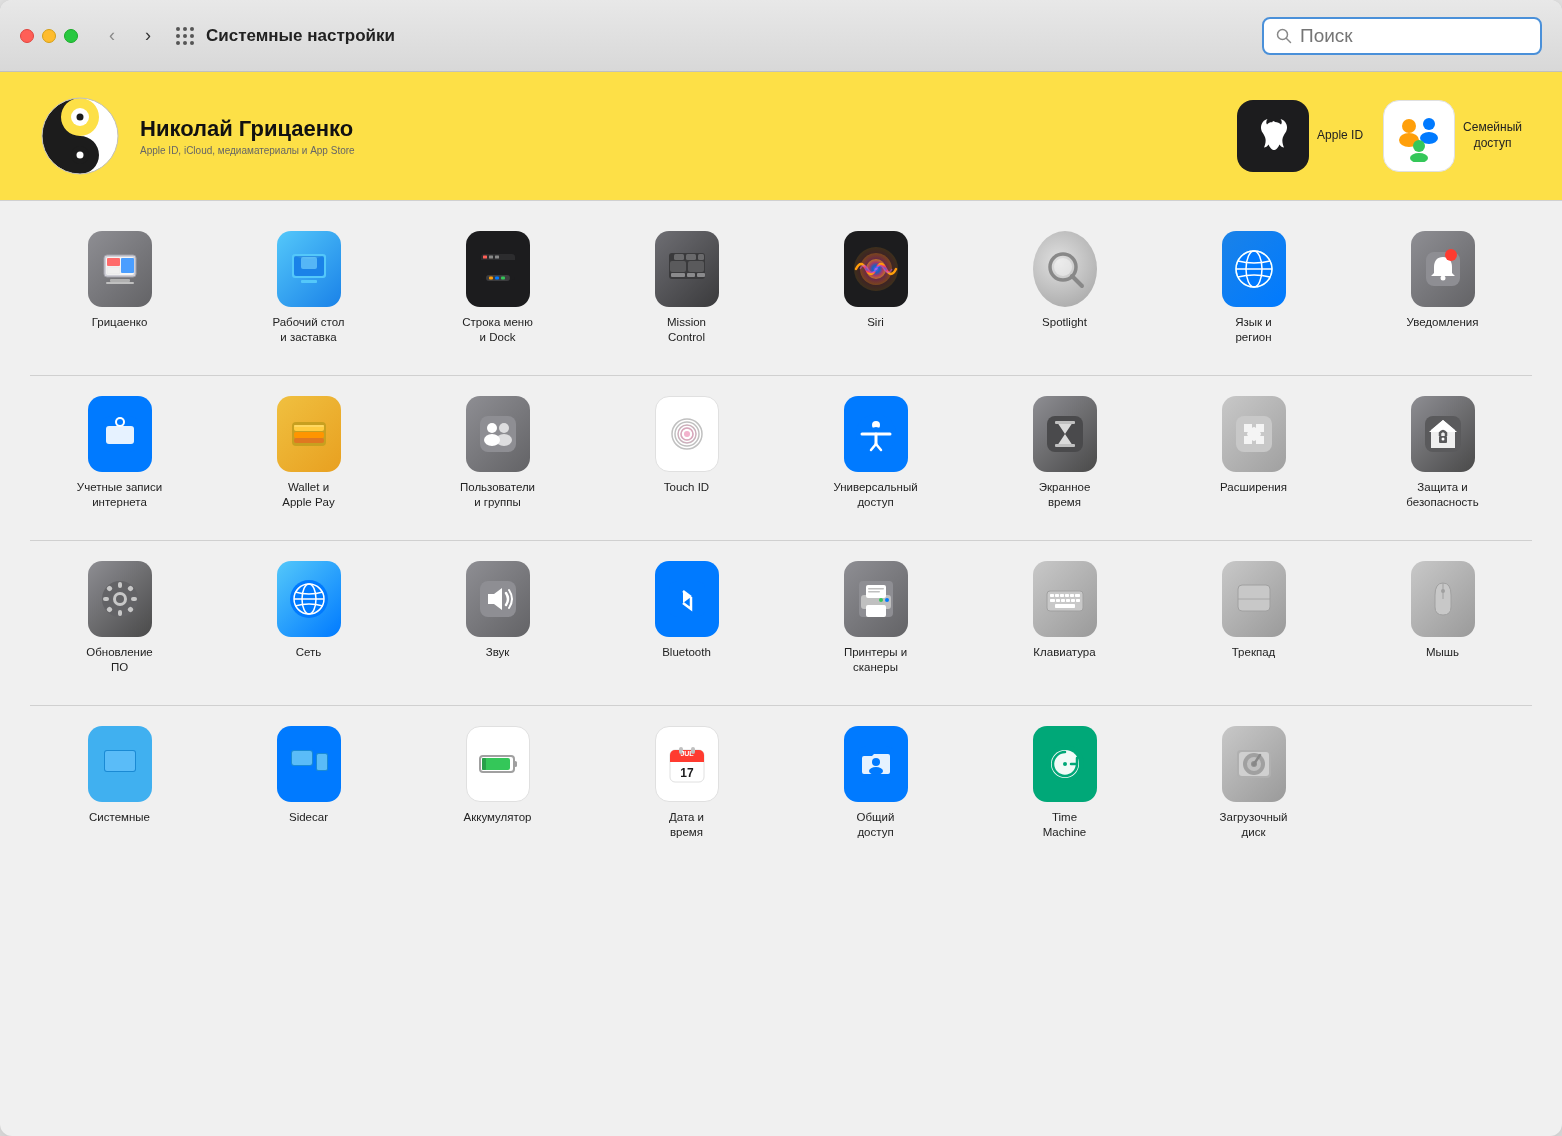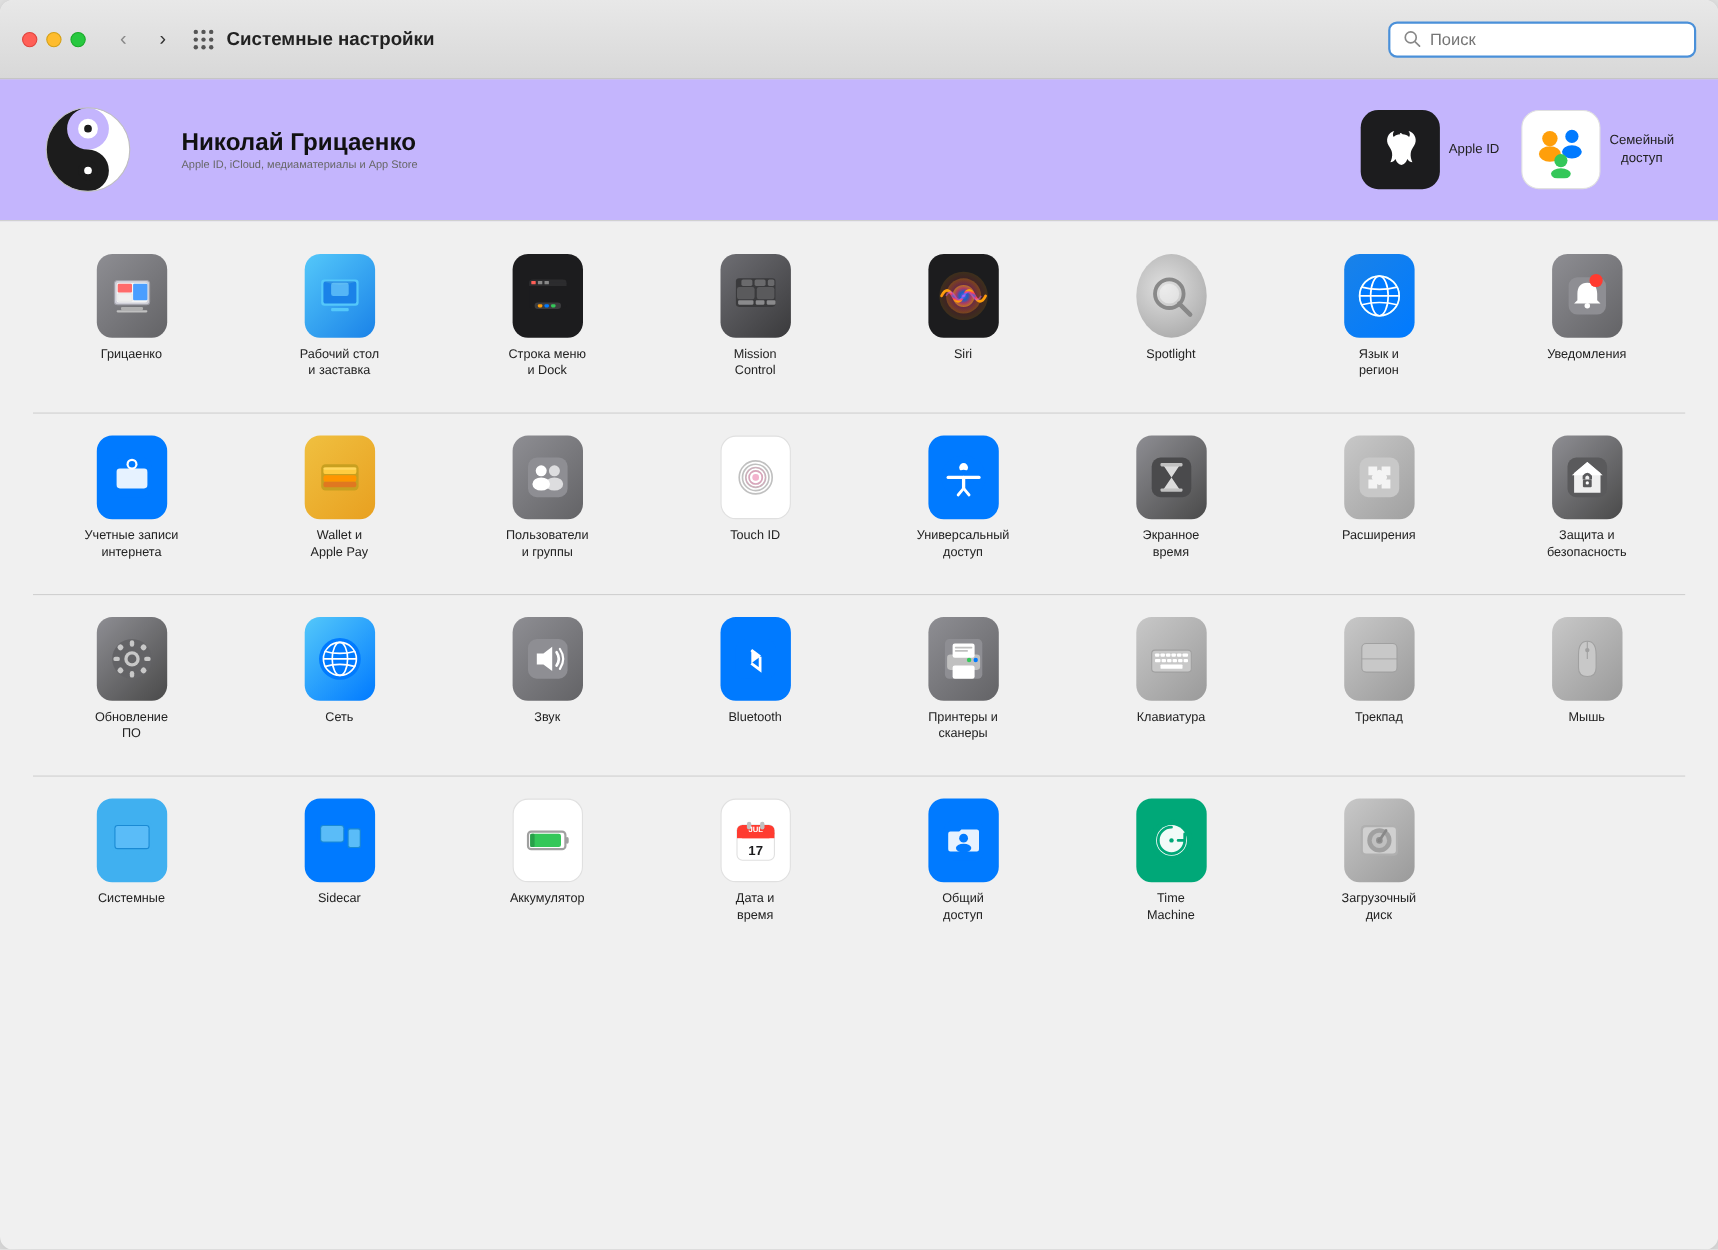--- a/index.html
+++ b/index.html
@@ -101,34 +101,33 @@
     }
 
     .search-icon-wrap {
       color: #888;
       font-size: 16px;
     }
 
     .search-input {
       border: none;
       outline: none;
-      font-size: 15px;
+      font-size: 19px;
       color: #999;
       background: transparent;
       width: 100%;
     }
 
     
     .profile-section {
-      background: #c4b5fd;
+      background: #fde047;
       padding: 24px 40px;
       display: flex;
       align-items: center;
       border-bottom: 1px solid #d0d0d0;
-      gap: 25px;
     }
 
     .profile-avatar {
       width: 80px;
       height: 80px;
       border-radius: 50%;
       overflow: hidden;
       margin-right: 20px;
       flex-shrink: 0;
     }

